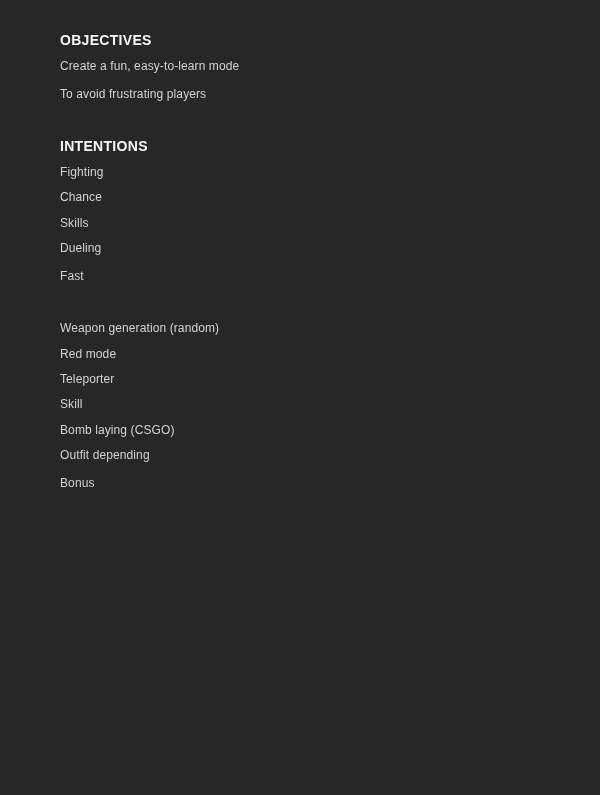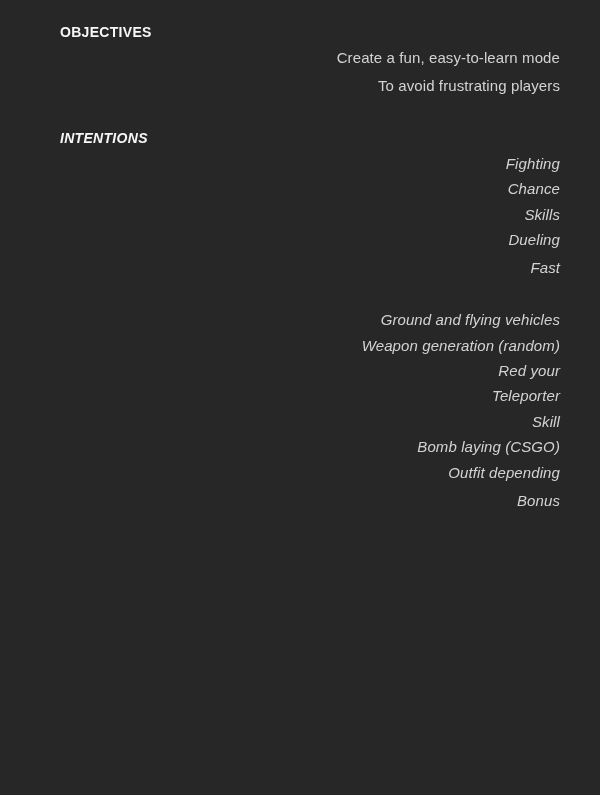--- a/index.html
+++ b/index.html
@@ -10,40 +10,39 @@
     width: 600px;
     height: 795px;
     background: #272727;
     font-family: "Liberation Sans", sans-serif;
     overflow: hidden;
   }
   .page {
     box-sizing: border-box;
     width: 600px;
     height: 695px;
-    padding: 24px 40px 0 60px;
+    padding: 32px 40px 0 60px;
   }
   .section { margin: 0; }
-  .section + .section { margin-top: 36px; font-style: italic; }
+  .section + .section { margin-top: 36px; }
   .section-title {
     margin: 0 0 10px 0;
     font-size: 14px;
     font-weight: bold;
     line-height: 16px;
     letter-spacing: 0.3px;
     color: #f7f7f7;
   }
   .item {
     margin: 0 0 9.4px 0;
-    font-size: 15px;
+    font-size: 12px;
     font-weight: normal;
     line-height: 16px;
     letter-spacing: 0.1px;
     color: #d3d3d3;
-    text-align: right;
   }
   .item:last-child { margin-bottom: 0; margin-top: 12px; }
 </style>
 </head>
 <body>
 
 <div class="page">
   <div id="sections">
       <section class="section">
         <h2 class="section-title">OBJECTIVES</h2>
@@ -52,23 +51,22 @@
       </section>
       <section class="section">
         <h2 class="section-title">INTENTIONS</h2>
         <p class="item">Fighting</p>
         <p class="item">Chance</p>
         <p class="item">Skills</p>
         <p class="item">Dueling</p>
         <p class="item">Fast</p>
       </section>
       <section class="section">
-        <p class="item">Ground and flying vehicles</p>
         <p class="item">Weapon generation (random)</p>
-        <p class="item">Red your</p>
+        <p class="item">Red mode</p>
         <p class="item">Teleporter</p>
         <p class="item">Skill</p>
         <p class="item">Bomb laying (CSGO)</p>
         <p class="item">Outfit depending</p>
         <p class="item">Bonus</p>
       </section>
     </div>
 </div>
 
 </body></html>

